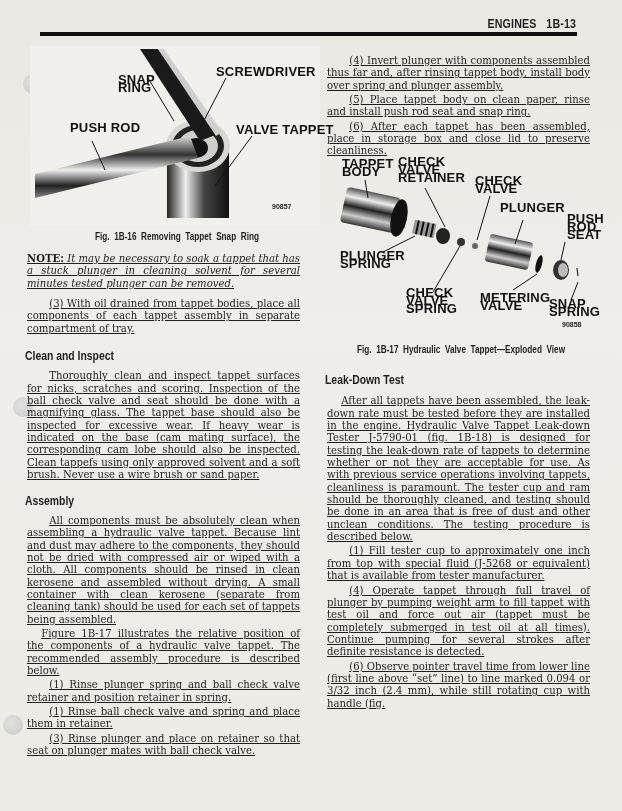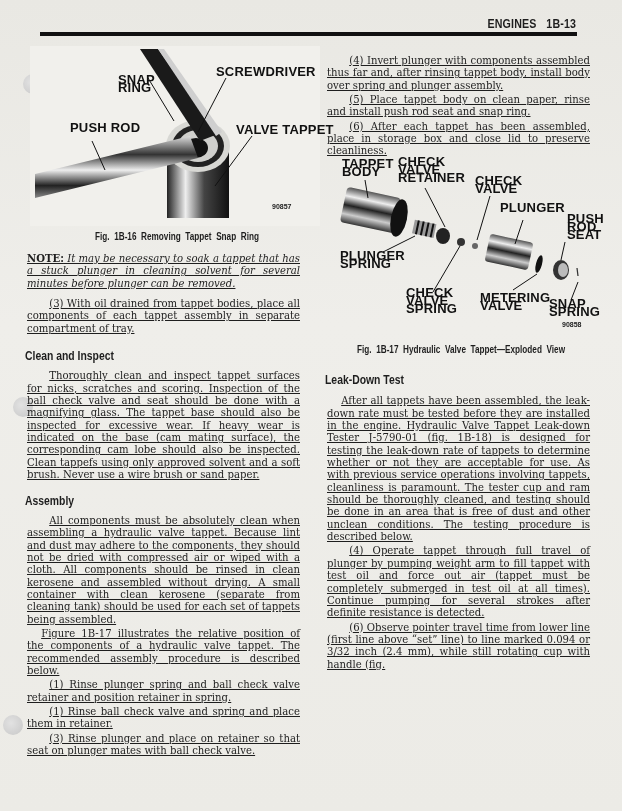--- a/index.html
+++ b/index.html
@@ -106,21 +106,21 @@
   <div class="label" style="left:186px;top:22px;">SCREWDRIVER</div>
   <div class="label" style="left:88px;top:30px;white-space:pre;">SNAP
 RING</div>
   <div class="label" style="left:40px;top:78px;">PUSH ROD</div>
   <div class="label" style="left:206px;top:80px;text-align:right;">VALVE TAPPET</div>
   <div class="figno" style="left:242px;top:157px;">90857</div>
 </div>
 <div class="fig-caption" style="position:absolute;left:95px;top:230px;">Fig. 1B-16   Removing Tappet Snap Ring</div>
 
 <div class="col col-left" style="top:251px;">
-  <p class="note"><b>NOTE:</b><span> It may be necessary to soak a tappet that has a stuck plunger in cleaning solvent for several minutes before plunger can be removed.</span></p>
+  <p class="note"><b>NOTE:</b><span> It may be necessary to soak a tappet that has a stuck plunger in cleaning solvent for several minutes tested plunger can be removed.</span></p>
   <p class="indent" style="margin-top:8px;">(3) With oil drained from tappet bodies, place all components of each tappet assembly in separate compartment of tray.</p>
   <h2 style="margin-top:15px;margin-bottom:8px;">Clean and Inspect</h2>
   <p class="indent">Thoroughly clean and inspect tappet surfaces for nicks, scratches and scoring. Inspection of the ball check valve and seat should be done with a magnifying glass. The tappet base should also be inspected for excessive wear. If heavy wear is indicated on the base (cam mating surface), the corresponding cam lobe should also be inspected. Clean tappefs using only approved solvent and a soft brush. Never use a wire brush or sand paper.</p>
   <h2 style="margin-top:13px;margin-bottom:8px;">Assembly</h2>
   <p class="indent">All components must be absolutely clean when assembling a hydraulic valve tappet. Because lint and dust may adhere to the components, they should not be dried with compressed air or wiped with a cloth. All components should be rinsed in clean kerosene and assembled without drying. A small container with clean kerosene (separate from cleaning tank) should be used for each set of tappets being assembled.</p>
   <p class="indent-s">Figure 1B-17 illustrates the relative position of the components of a hydraulic valve tappet. The recommended assembly procedure is described below.</p>
   <p class="indent">(1) Rinse plunger spring and ball check valve retainer and position retainer in spring.</p>
   <p class="indent">(1) Rinse ball check valve and spring and place them in retainer.</p>
   <p class="indent">(3) Rinse plunger and place on retainer so that seat on plunger mates with ball check valve.</p>
 </div>
@@ -199,15 +199,16 @@
 VALVE</div>
   <div class="label" style="left:224px;top:148px;white-space:pre;">SNAP
 SPRING</div>
   <div class="figno" style="left:237px;top:169px;">90858</div>
 </div>
 <div class="fig-caption" style="position:absolute;left:357px;top:343px;">Fig. 1B-17   Hydraulic Valve Tappet—Exploded View</div>
 
 <div class="col col-right" style="top:374px;">
   <h2 style="margin-bottom:9px;">Leak-Down Test</h2>
   <p class="indent-s">After all tappets have been assembled, the leak-down rate must be tested before they are installed in the engine. Hydraulic Valve Tappet Leak-down Tester J-5790-01 (fig. 1B-18) is designed for testing the leak-down rate of tappets to determine whether or not they are acceptable for use. As with previous service operations involving tappets, cleanliness is paramount. The tester cup and ram should be thoroughly cleaned, and testing should be done in an area that is free of dust and other unclean conditions. The testing procedure is described below.</p>
+  <p class="indent">(1) Fill tester cup to approximately one inch from top with special fluid (J-5268 or equivalent) that is available from tester manufacturer.</p>
   <p class="indent">(4) Operate tappet through full travel of plunger by pumping weight arm to fill tappet with test oil and force out air (tappet must be completely submerged in test oil at all times). Continue pumping for several strokes after definite resistance is detected.</p>
   <p class="indent">(6) Observe pointer travel time from lower line (first line above “set” line) to line marked 0.094 or 3/32 inch (2.4 mm), while still rotating cup with handle (fig.</p>
 </div>
 
 </body></html>

